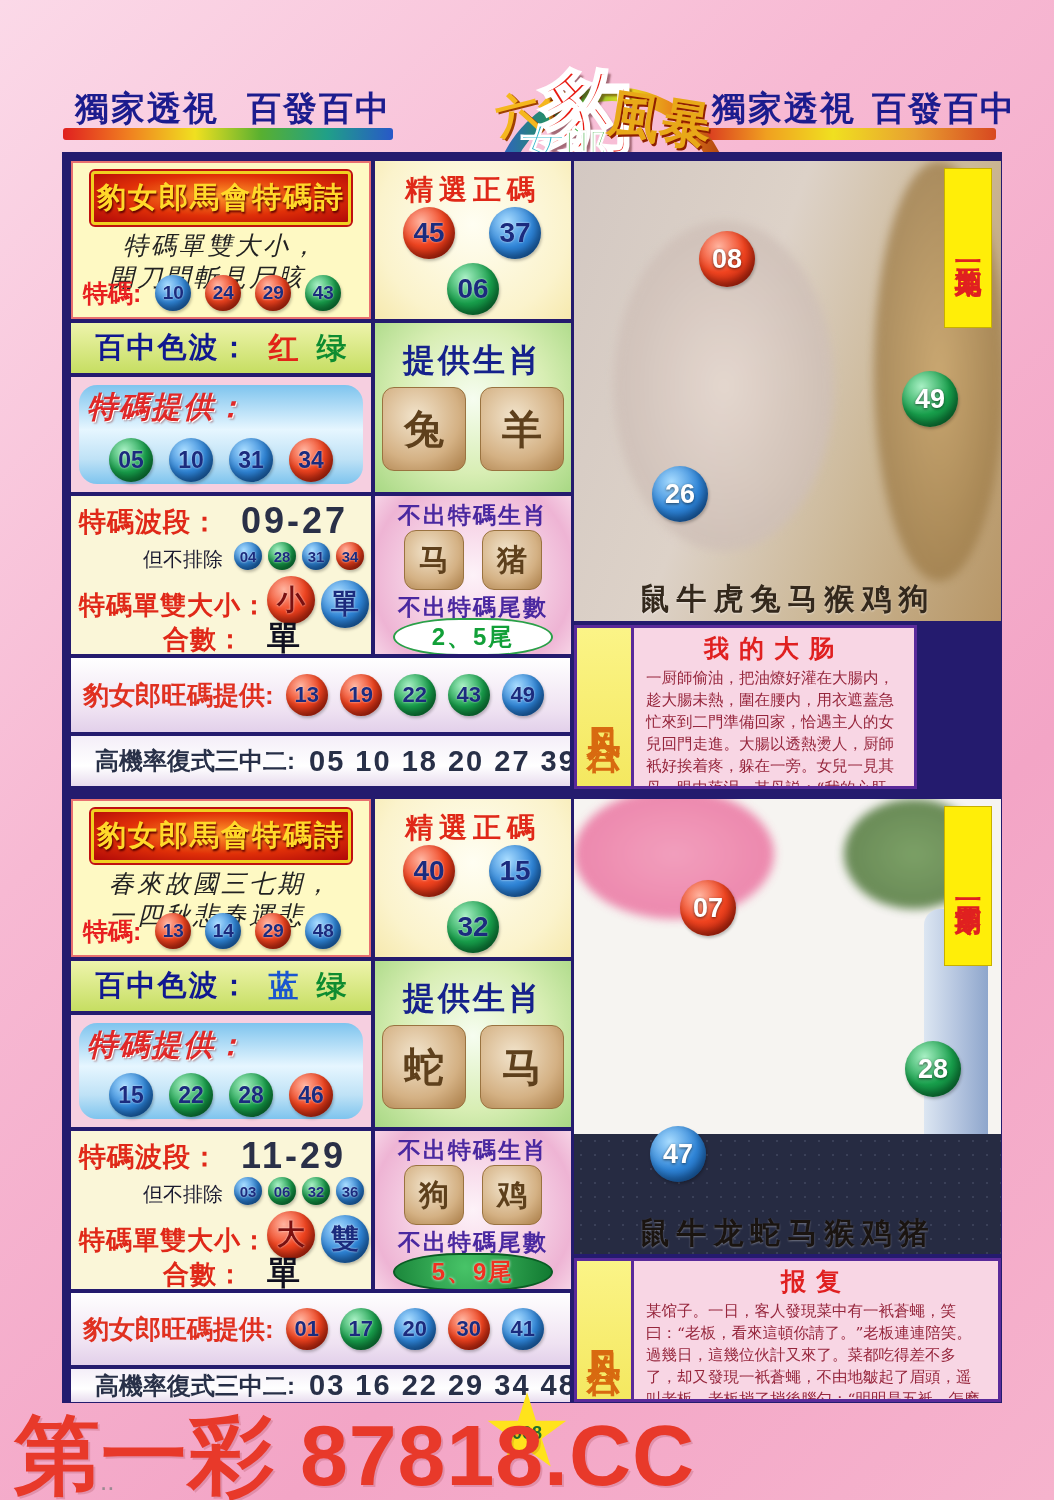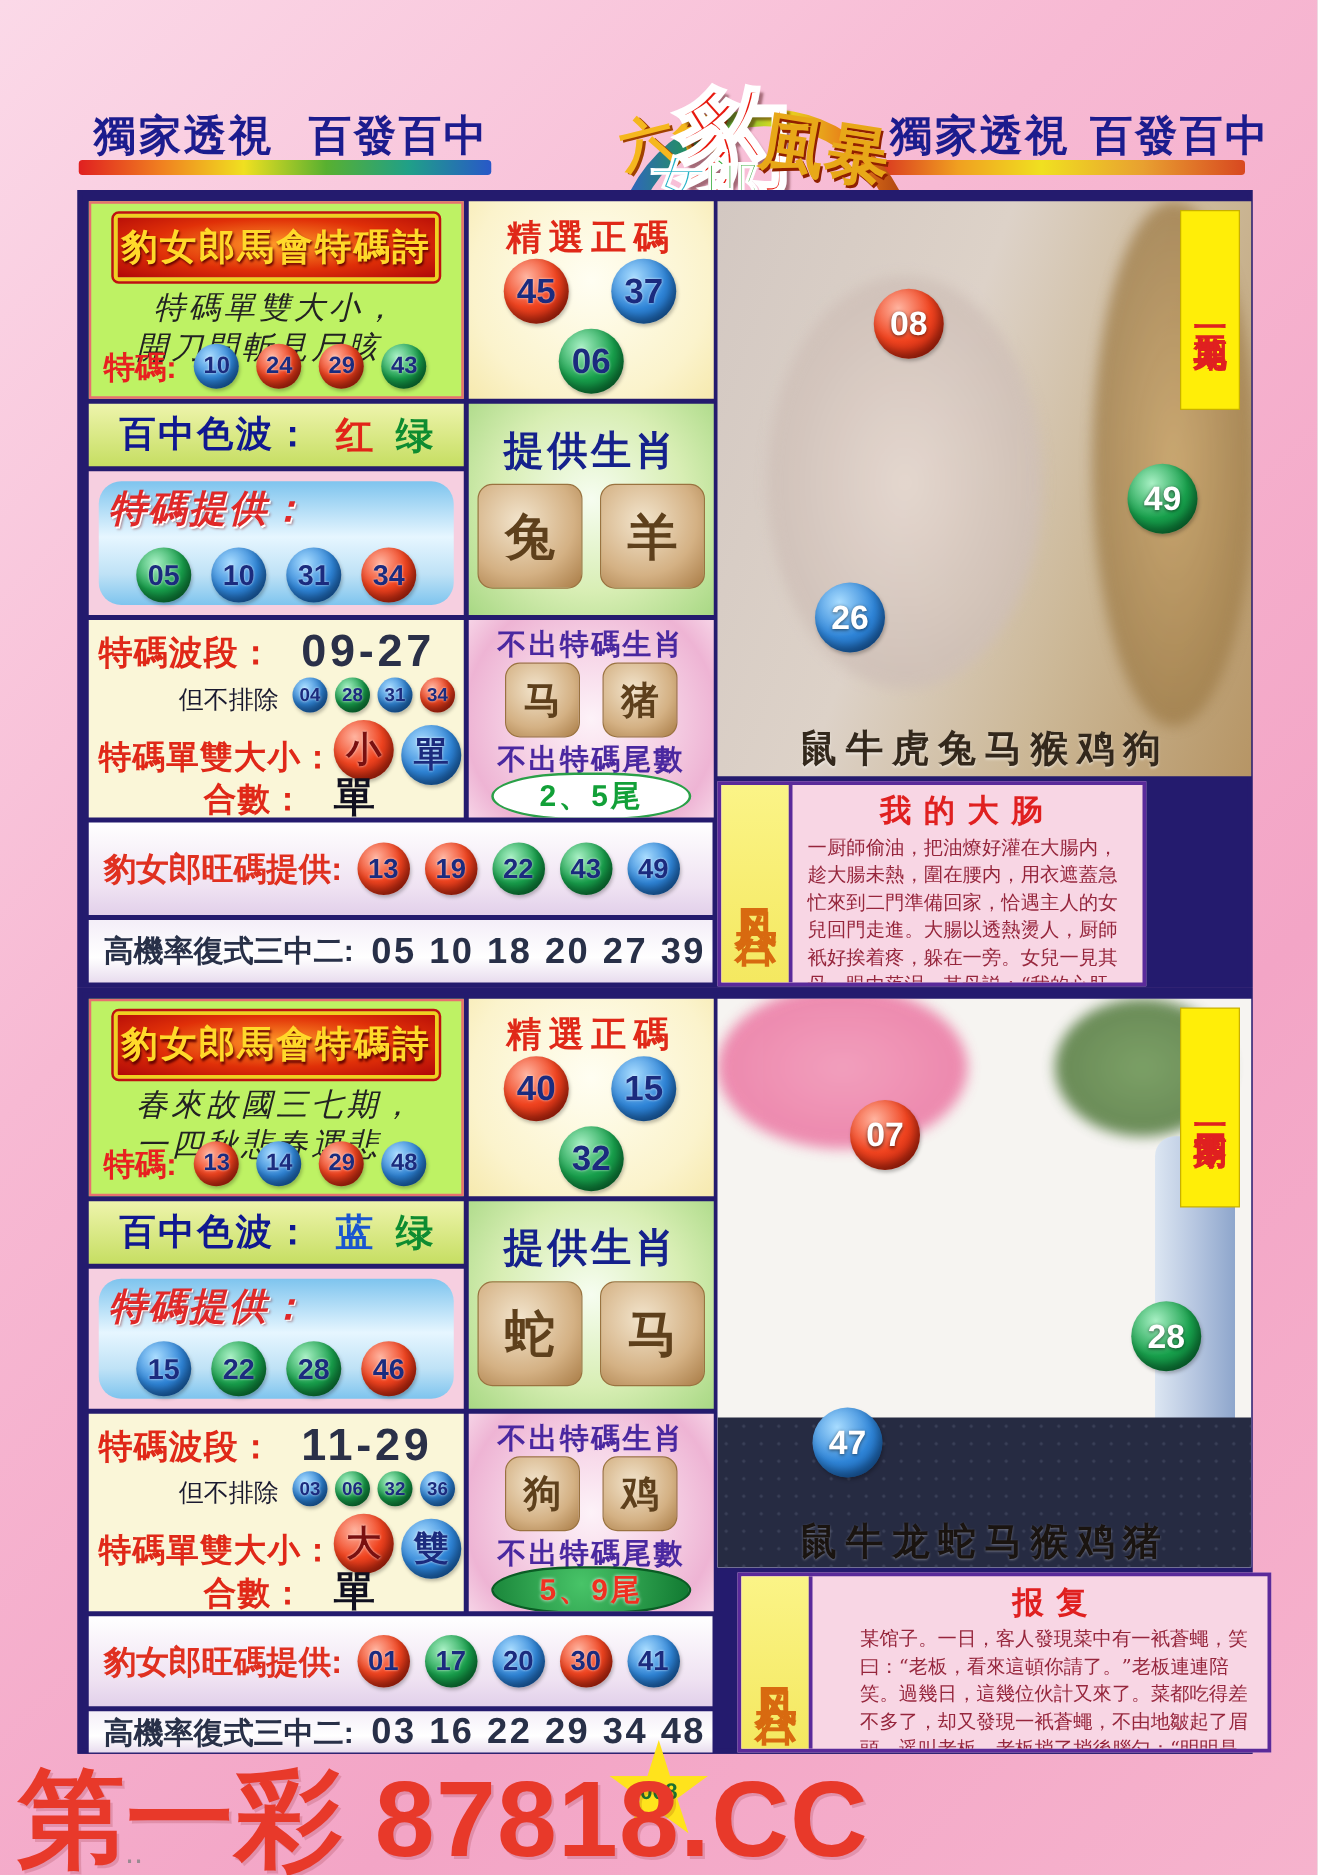--- a/index.html
+++ b/index.html
@@ -25,21 +25,21 @@
   .b42{width:42px;height:42px;font-size:22px;}
   .b44{width:44px;height:44px;font-size:23px;}
   .b48{width:48px;height:48px;font-size:28px;}
   .b52{width:52px;height:52px;font-size:28px;}
   .b56{width:56px;height:56px;font-size:27px;}
   .pball{color:#ffffff;text-shadow:0 1px 3px rgba(0,0,0,.6);}
   .sebo-val[data-tcolor="red"]{color:#e22418;}
   .sebo-val[data-tcolor="green"]{color:#0e8c30;}
   .sebo-val[data-tcolor="blue"]{color:#1a55d0;}
   .vtext{writing-mode:vertical-rl;text-orientation:upright;}
-  .poem-panel{background:#bef264;box-shadow:inset 0 0 0 2px #e87070;}
+  .poem-panel{background:#fef9c3;box-shadow:inset 0 0 0 2px #e87070;}
   .poem-banner{position:absolute;left:20px;top:10px;right:20px;height:48px;
        background:radial-gradient(ellipse at 50% 45%,#ff9a28 0%,#e03008 55%,#b00808 100%);
        border:3px solid #f0d020;outline:2px solid #c01010;border-radius:4px;
        display:flex;align-items:center;justify-content:center;}
   .poem-banner span{font-size:29px;font-weight:bold;color:#ffd92a;letter-spacing:2px;
        text-shadow:1px 2px 2px #600000;}
   .poem-line{position:absolute;width:100%;text-align:center;font-family:"DejaVu Serif",serif;
        font-style:italic;font-size:25px;color:#222;letter-spacing:3px;}
   .tema-row{position:absolute;left:12px;bottom:8px;display:flex;align-items:center;gap:14px;}
   .tema-label{font-size:25px;font-weight:bold;color:#e82020;}
@@ -54,21 +54,21 @@
   .tigong-balls{position:absolute;left:0;right:0;bottom:10px;display:flex;justify-content:center;gap:16px;}
   .boduan{background:#faf6d8;}
   .bd-label{font-size:27px;font-weight:bold;color:#e02818;letter-spacing:1px;}
   .bd-range{font-size:36px;font-weight:bold;color:#2a3048;letter-spacing:3px;}
   .bd-exclude{font-family:"DejaVu Serif",serif;font-size:20px;color:#1a1a30;}
   .heshu-val{font-size:33px;font-weight:bold;color:#101020;}
   .wangma{background:linear-gradient(180deg,#ffffff 0%,#efe2f2 70%,#e2d0ea 100%);
        display:flex;align-items:center;padding-left:12px;gap:12px;box-sizing:border-box;}
   .wangma-label{font-size:26px;font-weight:bold;color:#e03020;white-space:nowrap;}
   .fushi{background:linear-gradient(180deg,#f4eef8 0%,#ffffff 60%,#e8dcee 100%);
-       display:flex;align-items:center;padding-left:12px;gap:14px;box-sizing:border-box;}
+       display:flex;align-items:center;padding-left:24px;gap:14px;box-sizing:border-box;}
   .fushi-label{font-size:24px;font-weight:bold;color:#283048;white-space:nowrap;}
   .fushi-nums{font-size:29px;font-weight:bold;color:#283048;letter-spacing:2px;white-space:nowrap;}
   .jingxuan{background:radial-gradient(circle at 50% 40%,#fffef2 0%,#fbf3cc 70%,#f6e9ae 100%);}
   .jx-title{position:absolute;width:100%;top:10px;text-align:center;font-size:28px;font-weight:bold;
        color:#e02818;letter-spacing:6px;}
   .shengxiao{background:radial-gradient(circle at 50% 45%,#f6fdf0 0%,#d8eeb4 55%,#a8d884 100%);}
   .sx-title{position:absolute;width:100%;top:16px;text-align:center;font-size:32px;font-weight:bold;
        color:#15218c;letter-spacing:3px;}
   .animal{display:flex;align-items:center;justify-content:center;border-radius:12px;
        background:radial-gradient(circle at 40% 35%,#f2e4cc 0%,#d4b184 60%,#a97c46 100%);
@@ -337,21 +337,21 @@
       <div class="blob" style="left:270px;top:0px;width:140px;height:110px;background:radial-gradient(#5e8c44,#3c6428);opacity:.8;"></div>
       <div class="abs" style="left:350px;top:110px;width:64px;height:250px;border-radius:16px 16px 22px 22px;background:linear-gradient(90deg,#dce6f2,#b6c6e0 50%,#8ea6cc);"></div>
       <div class="abs" style="left:0;right:0;bottom:0;height:120px;background:radial-gradient(circle,#3a4058 1px,transparent 1.5px) 0 0/14px 14px,#262b42;"></div>
       <span class="abs ball b56 pball" style="left:106px;top:81px;" data-color="red">07</span>
       <span class="abs ball b56 pball" style="left:331px;top:242px;" data-color="green">28</span>
       <span class="abs ball b56 pball" style="left:76px;top:327px;" data-color="blue">47</span>
       <div class="zodiac" style="top:414px;color:#1a1410;text-shadow:0 1px 2px rgba(255,255,255,.35);">鼠牛龙蛇马猴鸡猪</div>
       <div class="issue vtext">第一四零期</div>
     </div>
 
-    <div class="panel joke" style="left:524px;top:464px;width:427px;height:144px;gap:26px;">
+    <div class="panel joke" style="left:508px;top:464px;width:427px;height:144px;">
       <div class="joke-side vtext">风月六合</div>
       <div class="joke-main">
         <div class="joke-title">报复</div>
         <div class="joke-body">某馆子。一日，客人發現菜中有一衹蒼蠅，笑曰：“老板，看來這頓你請了。”老板連連陪笑。過幾日，這幾位伙計又來了。菜都吃得差不多了，却又發現一衹蒼蠅，不由地皺起了眉頭，遥叫老板。老板捎了捎後腦勺：“明明是五衹，怎麽衹有一衹了？”</div>
       </div>
     </div>
   </div>
 
   <div class="star-badge">
     <span>008</span>

